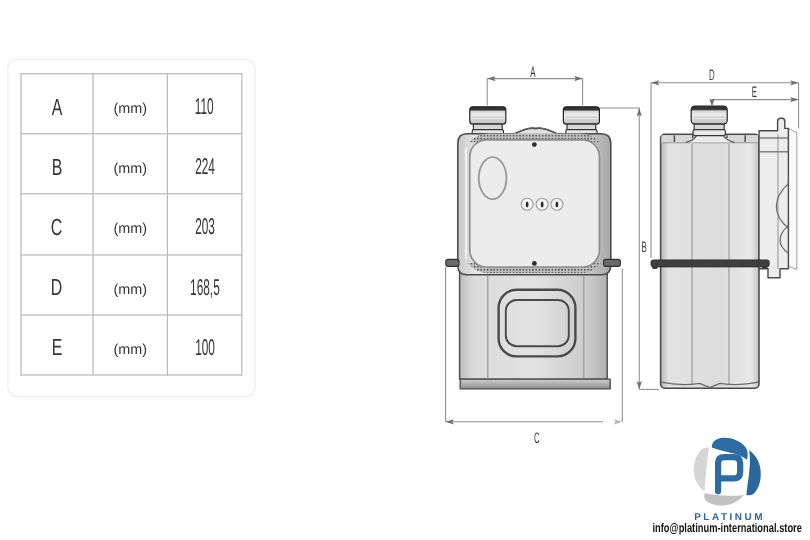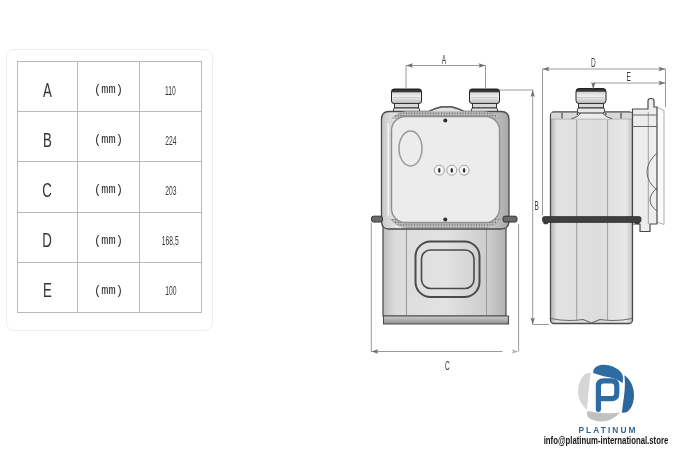--- a/index.html
+++ b/index.html
@@ -2,22 +2,22 @@
 <html><head>
 <meta charset="utf-8">
 <style>
   html,body{margin:0;padding:0;background:#fff;}
   #page{position:relative;width:675px;height:450px;background:#fff;overflow:hidden;
         font-family:"Liberation Sans", sans-serif;filter:grayscale(0);}
   table.dim{border-collapse:collapse;position:absolute;left:17px;top:61px;filter:grayscale(0);}
   table.dim td{border:1px solid #b9b9b9;text-align:center;vertical-align:middle;
                color:rgba(51,51,51,0.99);padding:7px 0 0 0;}
   td.c1{width:59px;font-size:19.5px;}
-  td.c2{width:61px;font-size:12px;font-family:Liberation Mono, monospace;}
-  td.c3{width:61px;font-size:13px;}
+  td.c2{width:61px;font-size:12px;}
+  td.c3{width:61px;font-size:19px;}
   tr.r{height:50.2px;}
   td span{display:inline-block;opacity:0.999;}
   td.c1 span{transform:scaleX(0.68);}
   td.c3 span{transform:scaleX(0.52);}
 </style>
 </head>
 <body>
 <div id="page">
 
   <div style="position:absolute;left:6px;top:49px;width:205px;height:280px;border:1px solid #efefef;border-radius:8px;"></div>

